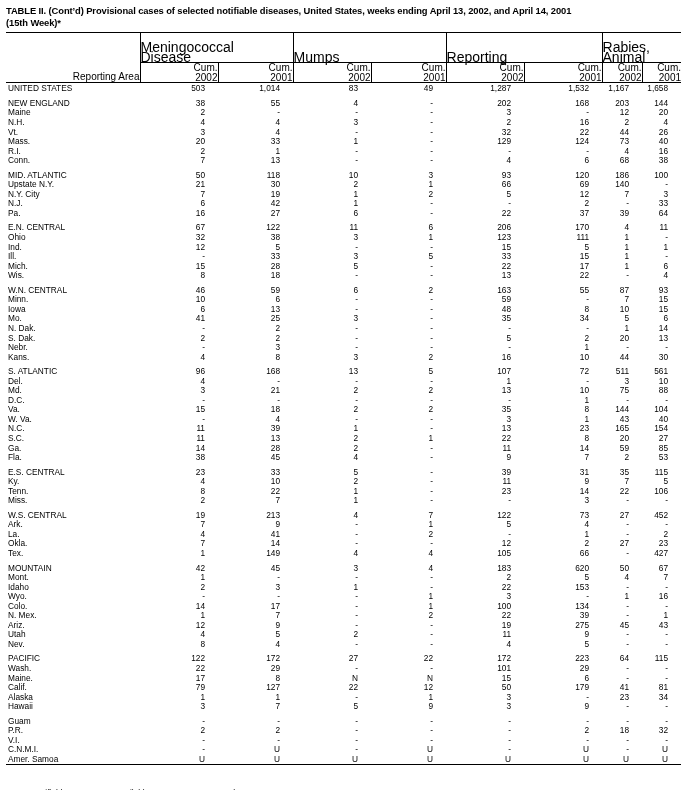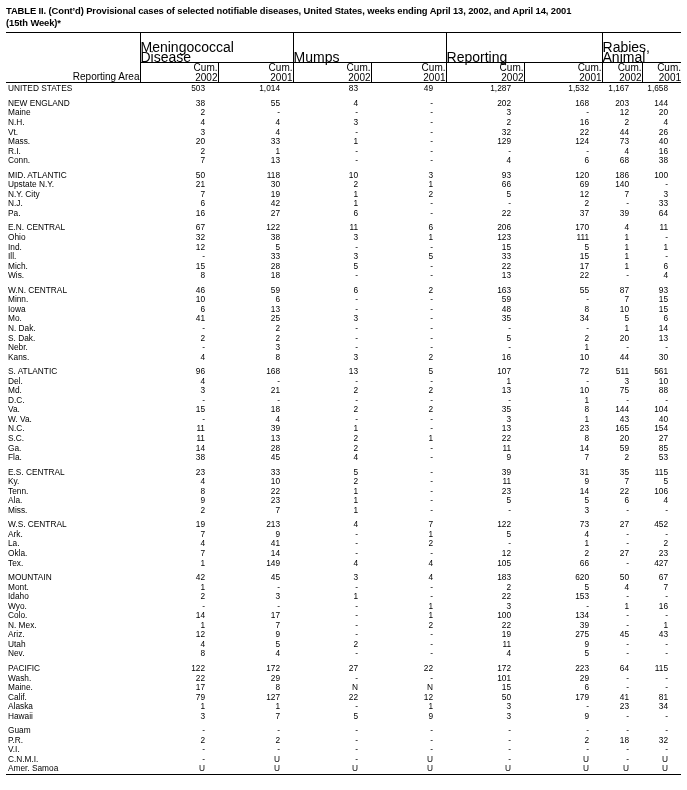--- a/index.html
+++ b/index.html
@@ -639,31 +639,20 @@
           <td class="num">8</td>
           <td class="num">22</td>
           <td class="num">1</td>
           <td class="num">-</td>
           <td class="num">23</td>
           <td class="num">14</td>
           <td class="num">22</td>
           <td class="num">106</td>
         </tr>
         <tr class="drow">
-          <td class="area">Ala.</td>
-          <td class="num">9</td>
-          <td class="num">23</td>
-          <td class="num">1</td>
-          <td class="num">-</td>
-          <td class="num">5</td>
-          <td class="num">5</td>
-          <td class="num">6</td>
-          <td class="num">4</td>
-        </tr>
-        <tr class="drow">
           <td class="area">Miss.</td>
           <td class="num">2</td>
           <td class="num">7</td>
           <td class="num">1</td>
           <td class="num">-</td>
           <td class="num">-</td>
           <td class="num">3</td>
           <td class="num">-</td>
           <td class="num">-</td>
         </tr>

